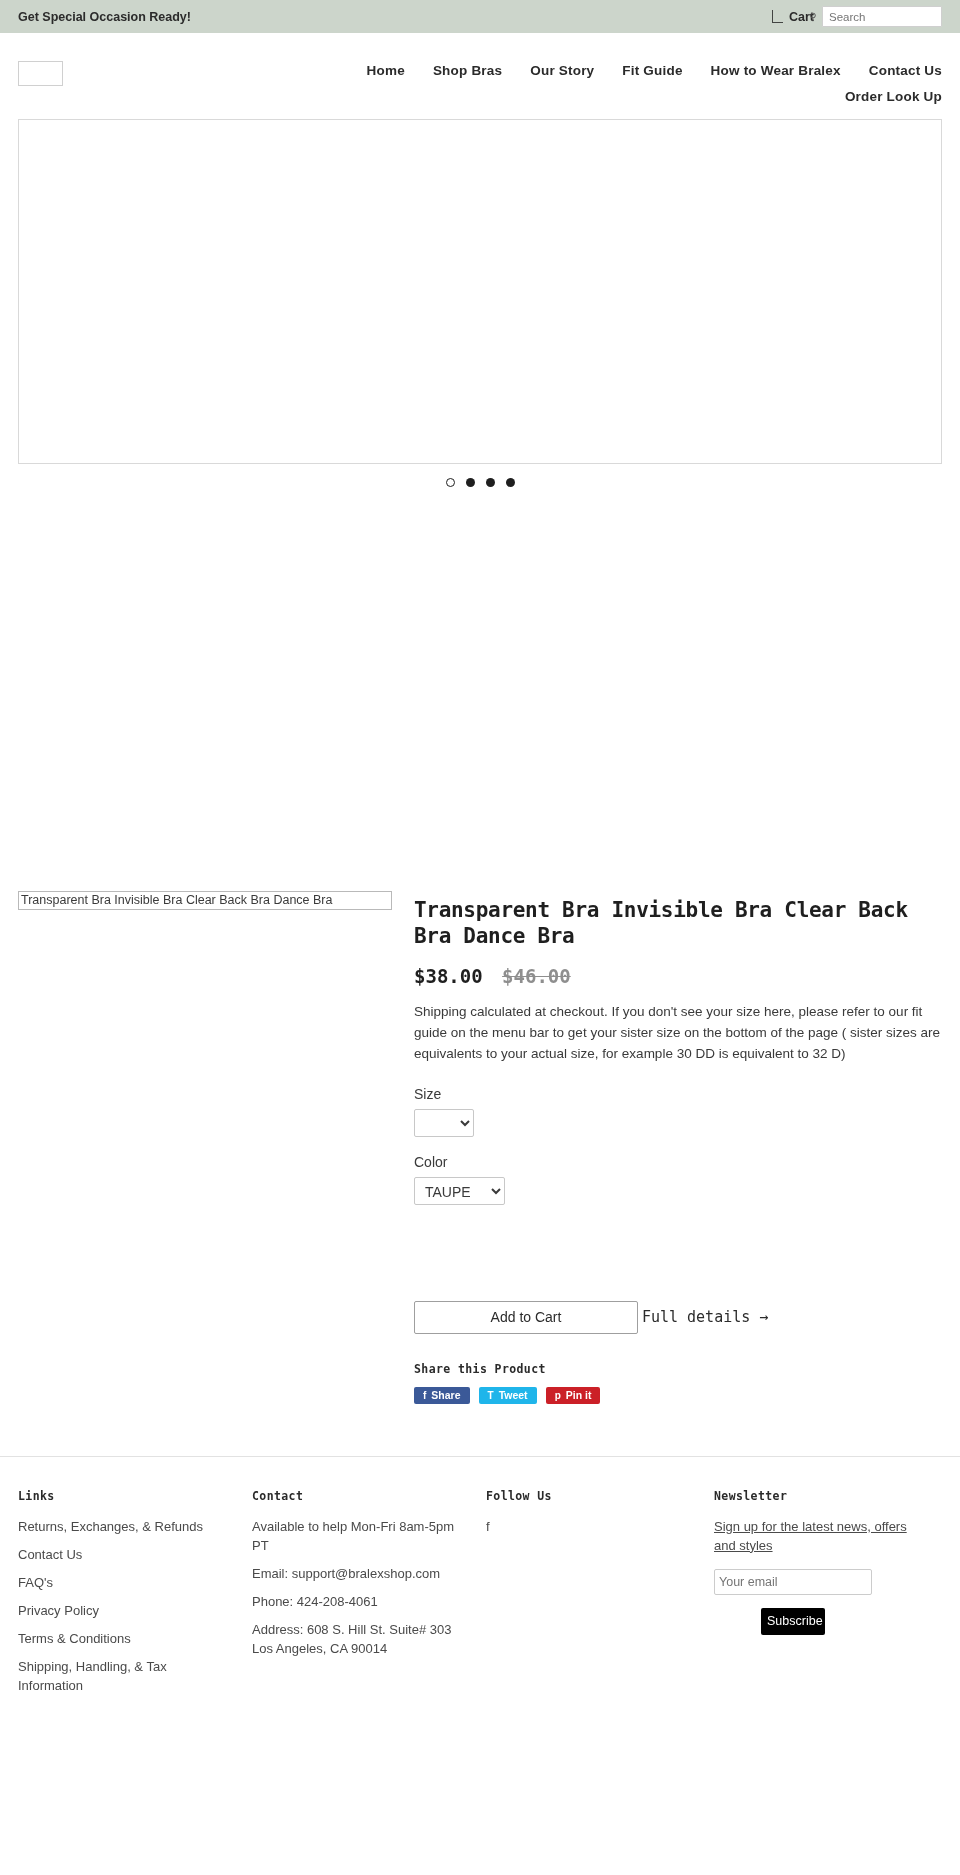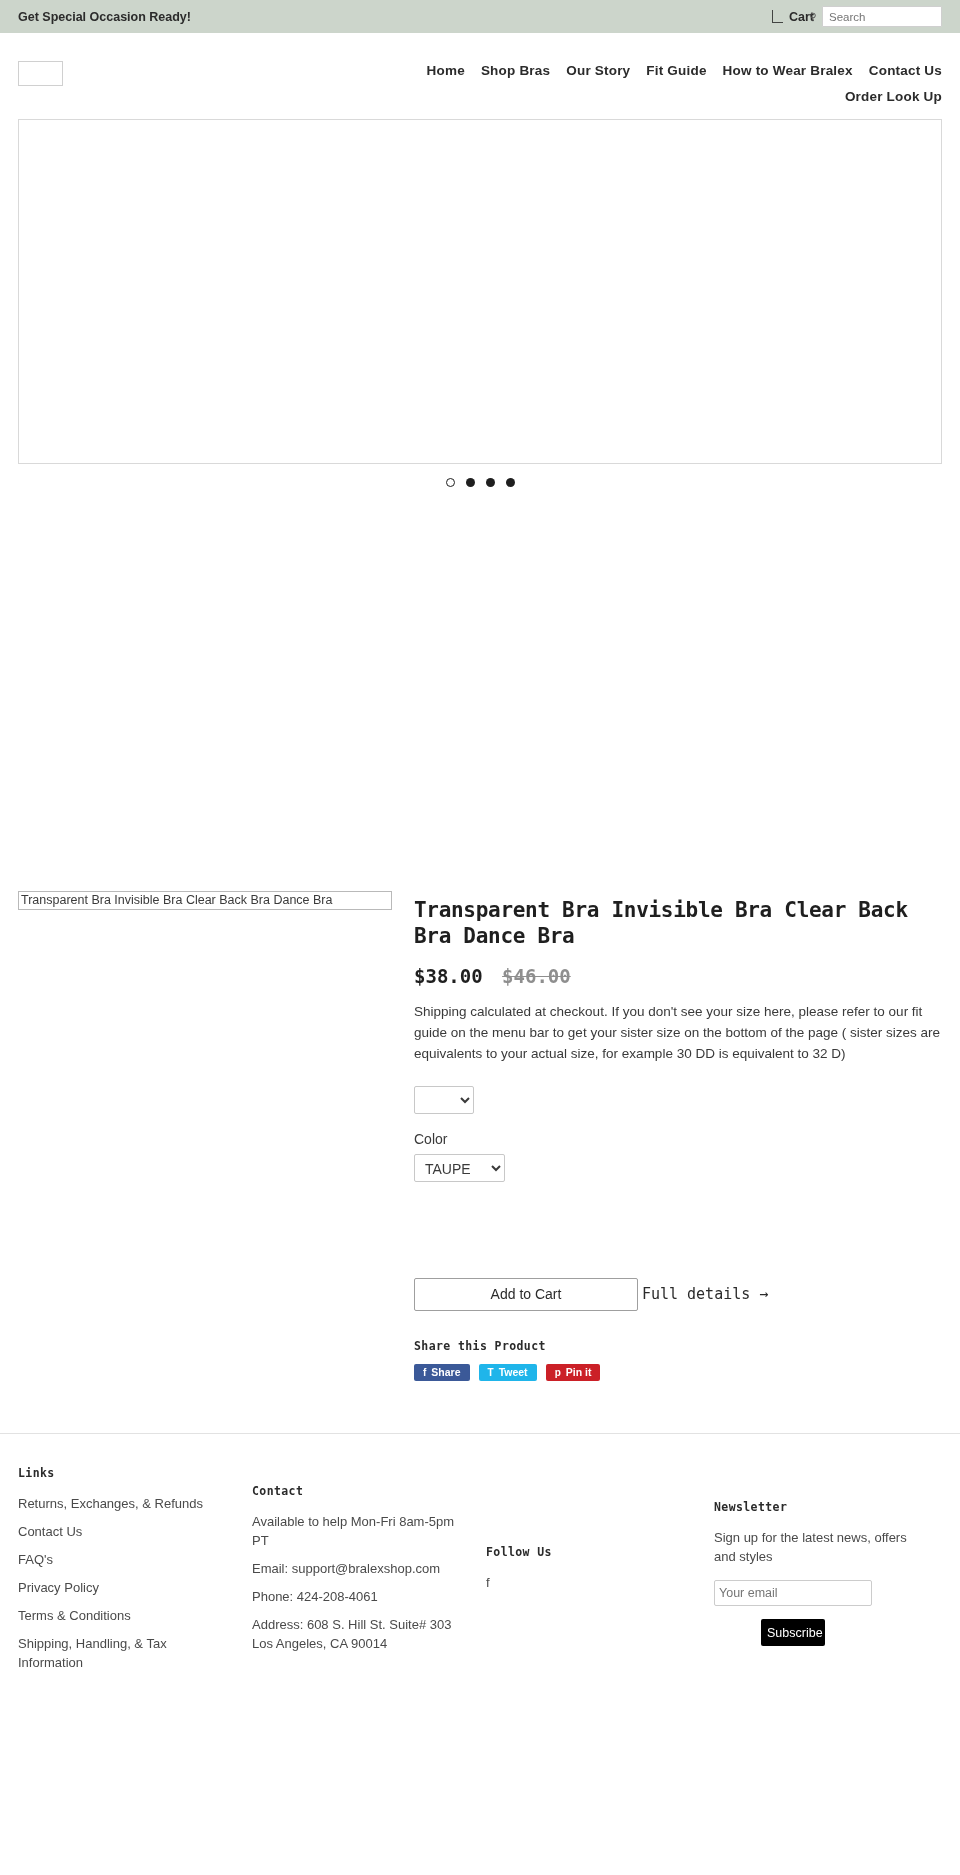--- a/index.html
+++ b/index.html
@@ -97,21 +97,21 @@
     border: 1px solid #d0d0d0;
     margin-top: 14px;
   }
   nav.main-nav {
     margin-left: auto;
     text-align: right;
     padding-top: 16px;
   }
   nav.main-nav .row1 {
     display: flex;
-    gap: 16px;
+    gap: 28px;
     justify-content: flex-end;
   }
   nav.main-nav .row2 {
     margin-top: 11px;
     display: flex;
     justify-content: flex-end;
   }
   nav.main-nav a {
     color: #2b2b2b;
     text-decoration: none;
@@ -270,21 +270,20 @@
   .share-pin { background: #cb2027; }
   .share-glyph { font-size: 10px; }
 
   
   .footer-wrap {
     margin-top: 52px;
     border-top: 1px solid #e2e2e2;
     padding: 32px 18px 30px 18px;
     display: flex;
     gap: 0;
-    align-items: center;
   }
   .fcol { padding-right: 20px; }
   .fcol.links { width: 234px; }
   .fcol.contact { width: 234px; }
   .fcol.follow { width: 228px; }
   .fcol.newsletter { width: 222px; }
   .fcol h4 {
     margin: 0 0 14px 0;
     font-family: "DejaVu Sans Mono", monospace;
     font-size: 11.5px;
@@ -303,20 +302,21 @@
   .fb-glyph {
     font-size: 14px;
     color: #4a4a4a;
     display: inline-block;
   }
   .newsletter-text {
     font-size: 13px;
     line-height: 19px;
     color: #4a4a4a;
     margin-bottom: 14px;
+    text-decoration: underline;
   }
   .email-input {
     width: 158px;
     height: 26px;
     border: 1px solid #cccccc;
     font-size: 12.5px;
     font-family: "Liberation Sans", sans-serif;
     color: #9a9a9a;
     padding: 0 4px;
     border-radius: 2px;
@@ -390,20 +390,21 @@
     <div class="product-info">
       <h1 class="product-title">Transparent Bra Invisible Bra Clear Back Bra Dance Bra</h1>
 
       <div class="price-line">
         <span class="price-sale">$38.00</span>
         <span class="price-compare">$46.00</span>
       </div>
 
       <p class="shipping-note">Shipping calculated at checkout. If you don't see your size here, please refer to our fit guide on the menu bar to get your sister size on the bottom of the page ( sister sizes are equivalents to your actual size, for example 30 DD is equivalent to 32 D)</p>
 
+      <div class="field-label">Size</div>
       <div class="select-wrap">
         <select class="variant size-select">
           <option>32C</option>
         </select>
       </div>
 
       <div class="field-label">Color</div>
       <div class="select-wrap">
         <select class="variant color-select">
           <option>TAUPE</option>

